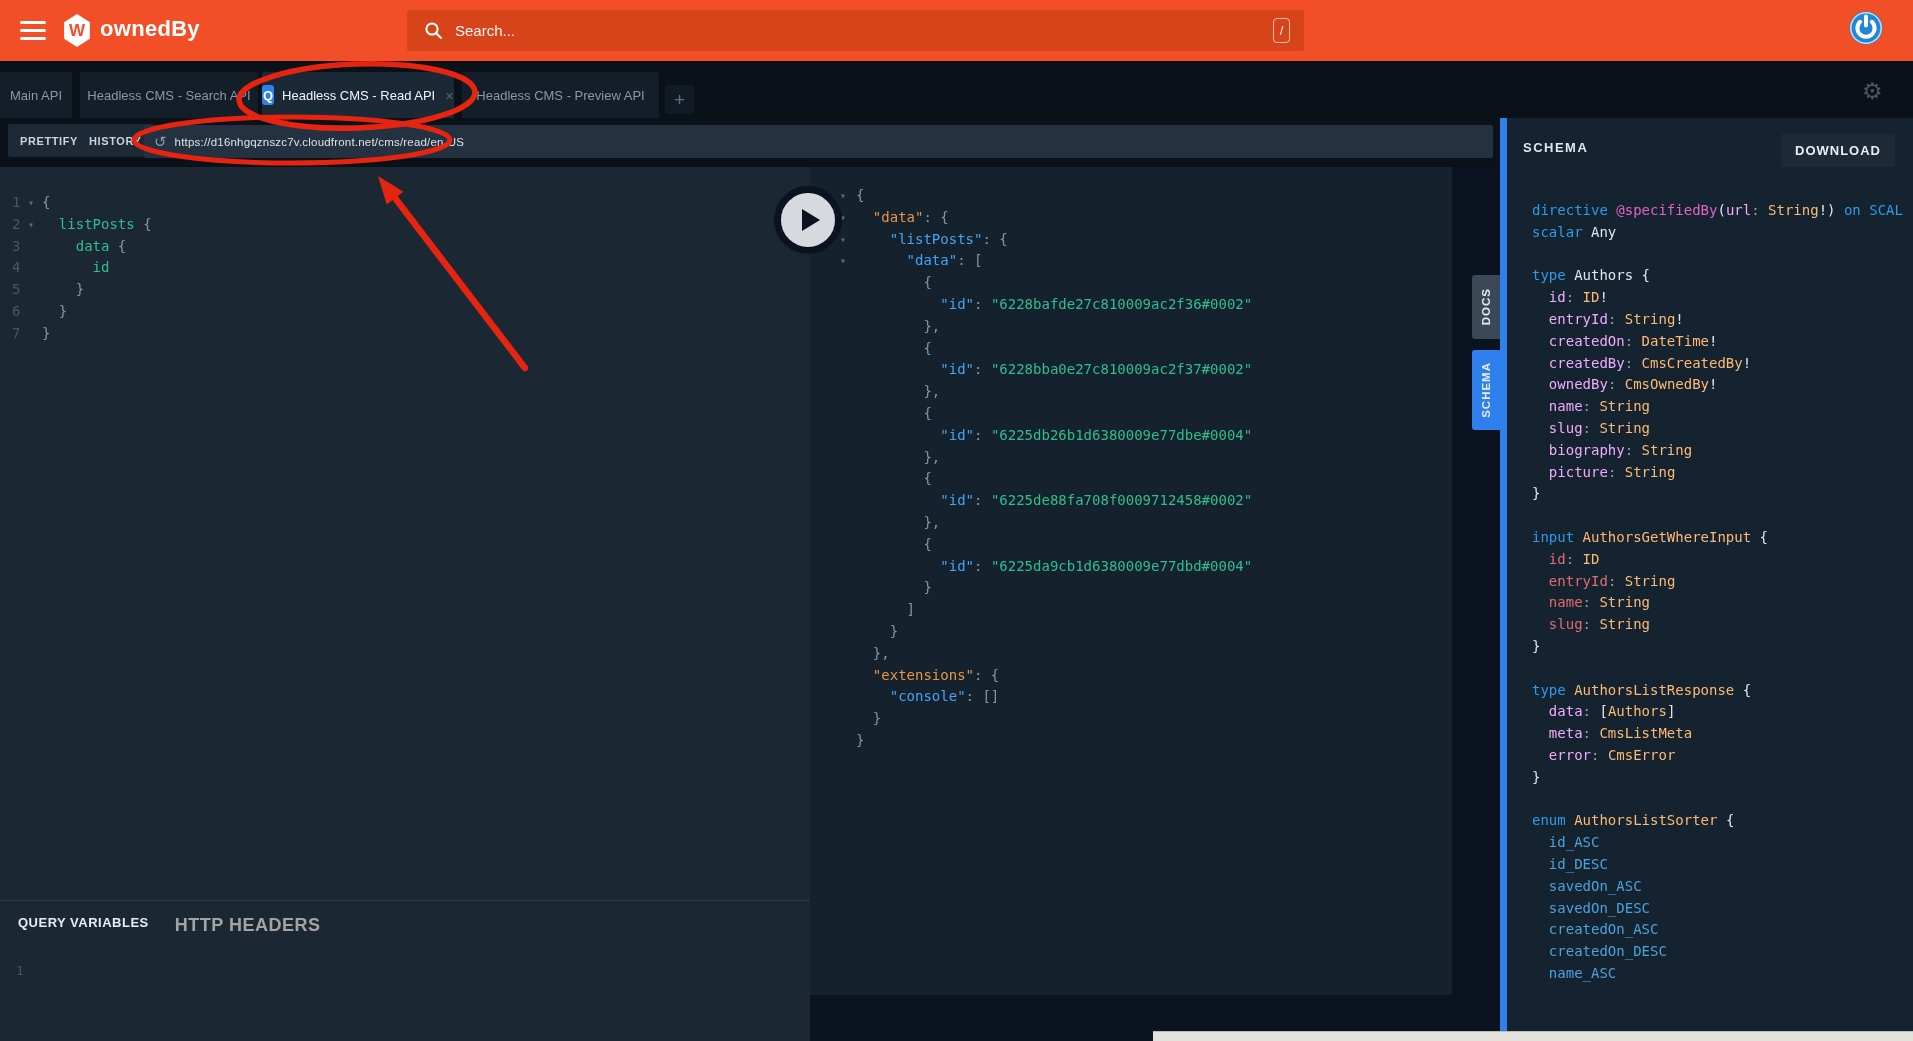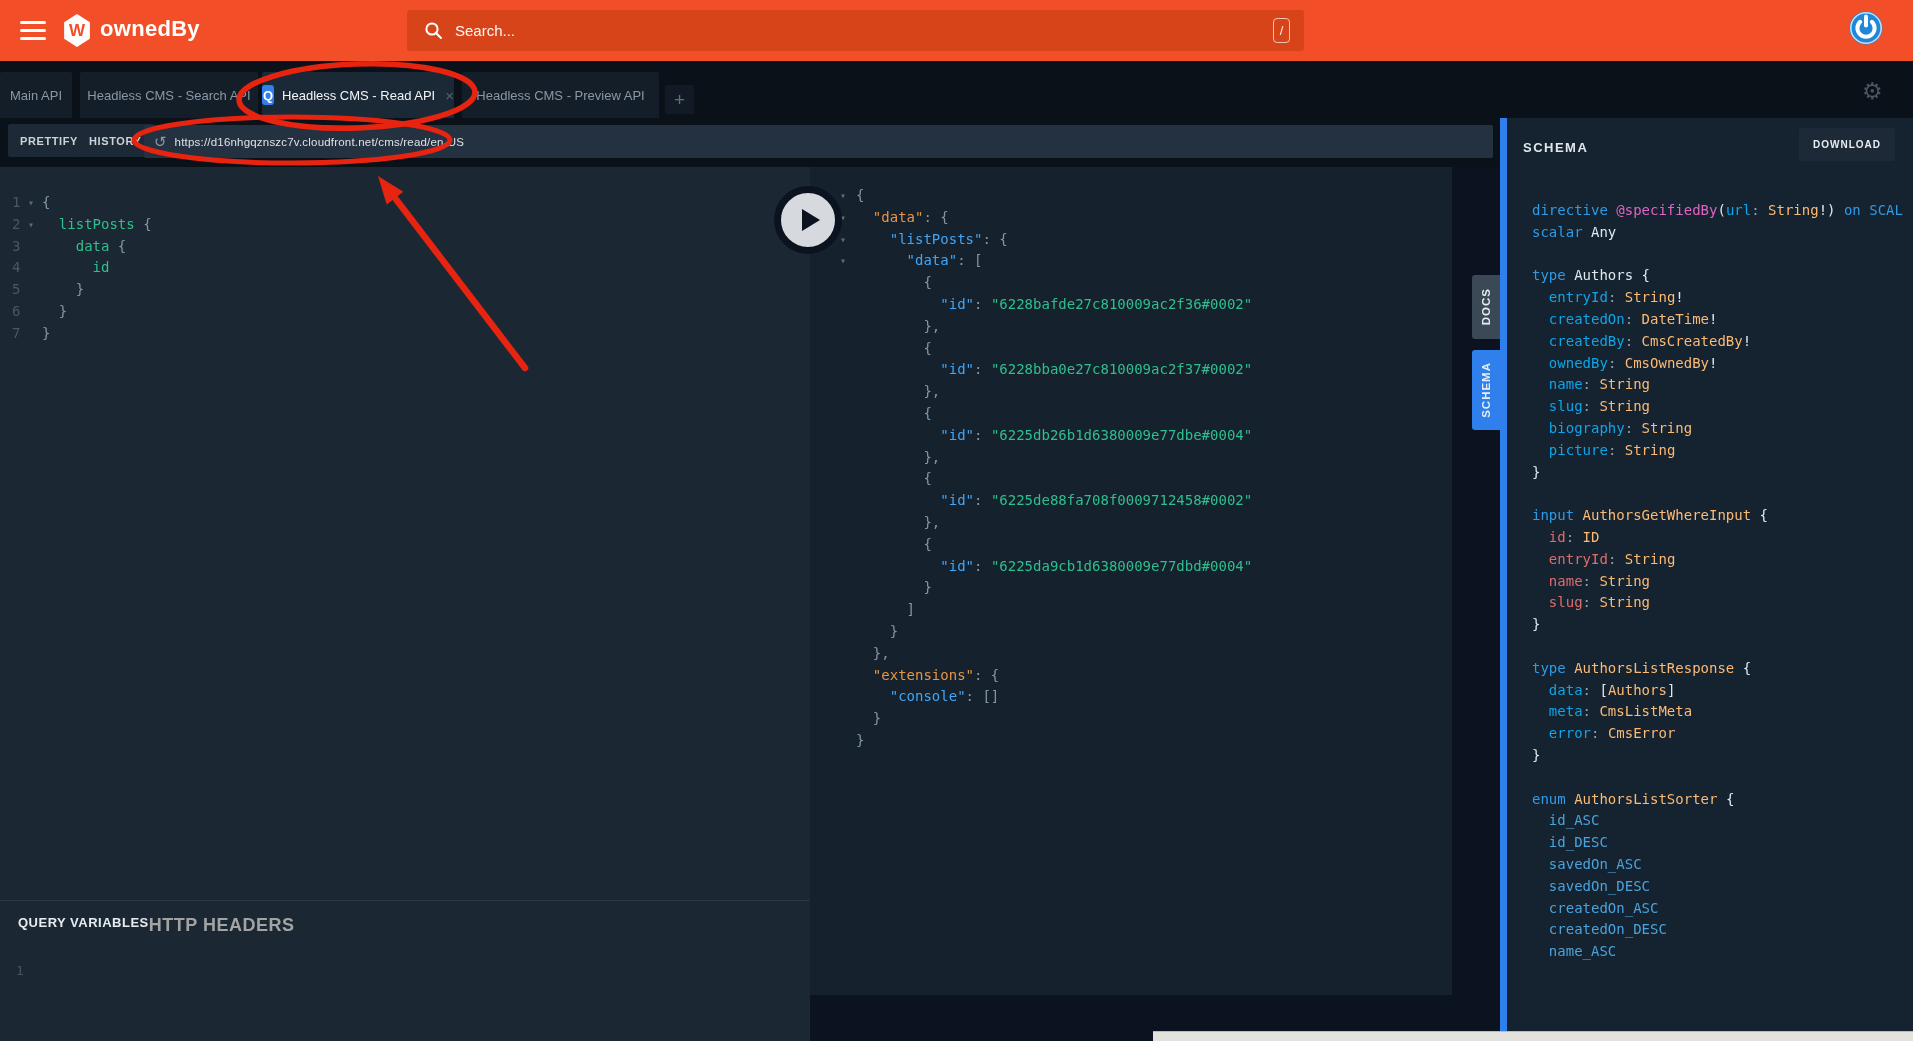--- a/index.html
+++ b/index.html
@@ -59,25 +59,25 @@
   .ln{width:16px;color:#4a5865;flex:none}
   .fold{width:14px;color:#5d6c7a;font-size:10px;flex:none}
   .resp-code .fold{width:16px}
   .ct{flex:none}
   .ed-code{padding:25px 0 0 12px}
   .resp-code{padding:18px 0 0 30px}
   .schema-code{padding:36px 0 0 25px}
 
   .tk-p{color:#8496a6}.tk-f{color:#2fbf8e}.tk-ko{color:#e79642}.tk-kb{color:#42a5f5}.tk-s{color:#2fbf8e}
   .tk-kw{color:#2f9be8}.tk-pk{color:#df64c3}.tk-ty{color:#fdba74}.tk-sa{color:#e06c6c}.tk-en{color:#4aa3dd}
-  .tk-wh{color:#dfe7ee}.tk-f2{color:#0ea5e9}.tk-pn{color:#8fa0ad}
+  .tk-wh{color:#dfe7ee}.tk-f2{color:#f0abfc}.tk-pn{color:#8fa0ad}
 
   
   .vars{position:absolute;left:0;top:733px;width:810px;height:308px;border-top:1px solid rgba(255,255,255,.07)}
-  .vars-tabs{display:flex;padding:14px 0 0 18px}
+  .vars-tabs{display:flex;gap:26px;padding:14px 0 0 18px}
   .vtab1{color:#e6ecf1;font-size:13px;font-weight:bold;letter-spacing:.5px;cursor:pointer}
   .vtab2{color:#a3a3a3;font-size:18px;font-weight:bold;letter-spacing:.5px;cursor:pointer}
   .vars-ln{margin:27px 0 0 16px;color:#47545f;font-family:"DejaVu Sans Mono",monospace;font-size:13px}
 
   
   .play{position:absolute;left:774px;top:186px;width:68px;height:68px;border-radius:50%;background:#d6dade;
     border:7px solid var(--chrome);display:flex;align-items:center;justify-content:center;cursor:pointer}
   .play-tri{width:0;height:0;border-top:11px solid transparent;border-bottom:11px solid transparent;
     border-left:18px solid #0b1320;margin-left:5px}
 
@@ -85,21 +85,21 @@
   .vside{position:absolute;width:28px;border-radius:3px 0 0 3px;cursor:pointer;display:flex;align-items:center;justify-content:center}
   .vside span{writing-mode:vertical-rl;transform:rotate(180deg);font-size:11.5px;font-weight:bold;letter-spacing:1px;color:#e6edf2}
   .vdocs{left:1472px;top:275px;height:64px;background:var(--docs)}
   .vschema{left:1472px;top:350px;height:80px;background:var(--blue)}
   .bluebar{position:absolute;left:1500px;top:118px;width:7px;height:923px;background:var(--blue)}
 
   
   .schema{position:absolute;left:1507px;top:118px;width:406px;height:923px;background:var(--schema-bg);overflow:hidden}
   .schema-head{position:relative;height:46px}
   .schema-title{position:absolute;left:16px;top:22px;color:#dfe7ee;font-size:13px;font-weight:bold;letter-spacing:1.5px}
-  .dl-btn{position:absolute;right:18px;top:10px;height:33px;background:var(--panel-btn);color:#e8edf1;font-size:10px;
+  .dl-btn{position:absolute;right:18px;top:16px;height:33px;background:var(--panel-btn);color:#e8edf1;font-size:13px;
     font-weight:bold;letter-spacing:1px;display:flex;align-items:center;padding:0 14px;border-radius:2px;cursor:pointer}
 
   .strip{position:absolute;left:1153px;bottom:0;width:760px;height:10px;background:#e3e2dc;border-top:1px solid #bdbcb4;cursor:pointer}
 
   .overlay{position:absolute;left:0;top:0;pointer-events:none}
 </style>
 </head>
 <body>
 
 <div class="app">
@@ -227,20 +227,21 @@
   <div class="schema">
     <div class="schema-head">
       <span class="schema-title">SCHEMA</span>
       <span class="dl-btn">DOWNLOAD</span>
     </div>
     <div class="schema-code">
         <div class="code-row"><span class="ct"><span class="tk-kw">directive </span><span class="tk-pk">@specifiedBy</span><span class="tk-wh">(</span><span class="tk-f2">url</span><span class="tk-pn">: </span><span class="tk-ty">String</span><span class="tk-wh">!)</span><span class="tk-kw"> on SCAL</span></span></div>
         <div class="code-row"><span class="ct"><span class="tk-kw">scalar </span><span class="tk-wh">Any</span></span></div>
         <div class="code-row"><span class="ct"></span></div>
         <div class="code-row"><span class="ct"><span class="tk-kw">type </span><span class="tk-wh">Authors </span><span class="tk-wh">{</span></span></div>
+        <div class="code-row"><span class="ct"><span class="tk-pn">  </span><span class="tk-f2">id</span><span class="tk-pn">: </span><span class="tk-ty">ID</span><span class="tk-wh">!</span></span></div>
         <div class="code-row"><span class="ct"><span class="tk-pn">  </span><span class="tk-f2">entryId</span><span class="tk-pn">: </span><span class="tk-ty">String</span><span class="tk-wh">!</span></span></div>
         <div class="code-row"><span class="ct"><span class="tk-pn">  </span><span class="tk-f2">createdOn</span><span class="tk-pn">: </span><span class="tk-ty">DateTime</span><span class="tk-wh">!</span></span></div>
         <div class="code-row"><span class="ct"><span class="tk-pn">  </span><span class="tk-f2">createdBy</span><span class="tk-pn">: </span><span class="tk-ty">CmsCreatedBy</span><span class="tk-wh">!</span></span></div>
         <div class="code-row"><span class="ct"><span class="tk-pn">  </span><span class="tk-f2">ownedBy</span><span class="tk-pn">: </span><span class="tk-ty">CmsOwnedBy</span><span class="tk-wh">!</span></span></div>
         <div class="code-row"><span class="ct"><span class="tk-pn">  </span><span class="tk-f2">name</span><span class="tk-pn">: </span><span class="tk-ty">String</span></span></div>
         <div class="code-row"><span class="ct"><span class="tk-pn">  </span><span class="tk-f2">slug</span><span class="tk-pn">: </span><span class="tk-ty">String</span></span></div>
         <div class="code-row"><span class="ct"><span class="tk-pn">  </span><span class="tk-f2">biography</span><span class="tk-pn">: </span><span class="tk-ty">String</span></span></div>
         <div class="code-row"><span class="ct"><span class="tk-pn">  </span><span class="tk-f2">picture</span><span class="tk-pn">: </span><span class="tk-ty">String</span></span></div>
         <div class="code-row"><span class="ct"><span class="tk-wh">}</span></span></div>
         <div class="code-row"><span class="ct"></span></div>

